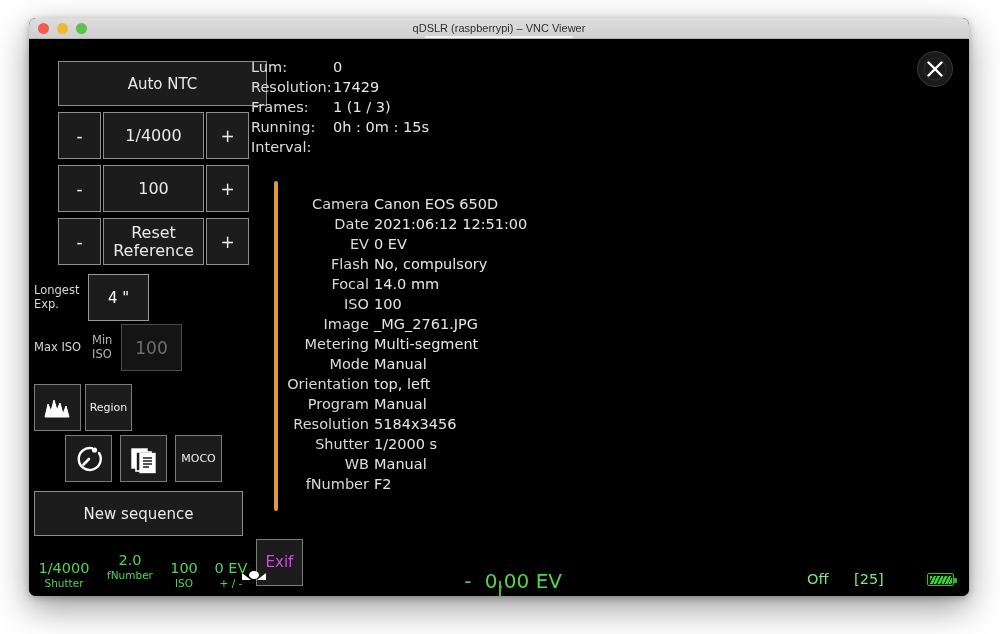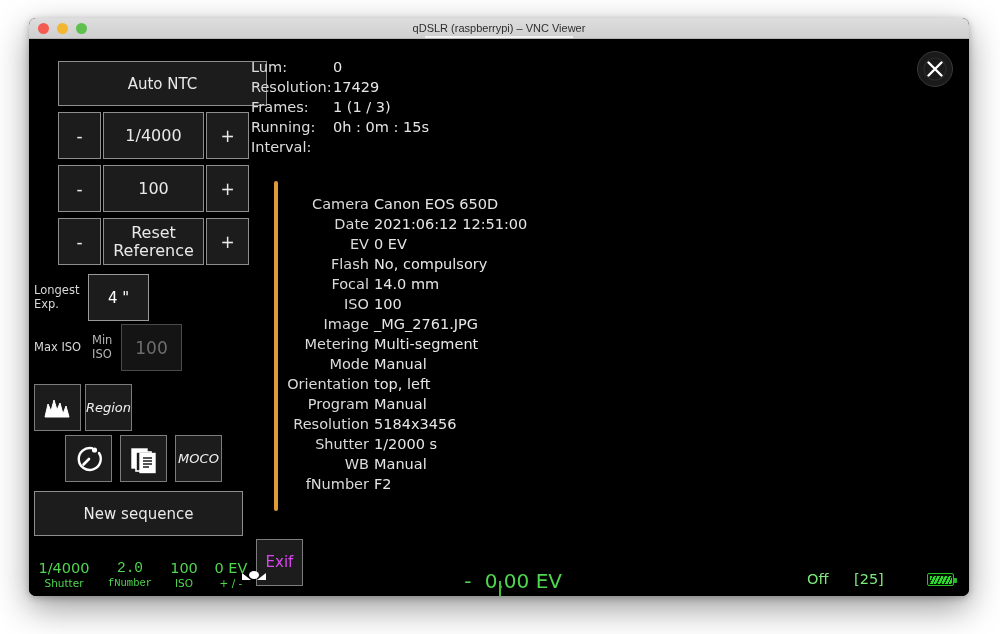--- a/index.html
+++ b/index.html
@@ -92,21 +92,21 @@
 
   
   .icobtn {
     width: 47px; height: 47px;
     background: #1c1c1c; border: 1px solid #7c7c7c;
     display: flex; align-items: center; justify-content: center;
     color: #efefef; font-size: 13.5px; line-height: 1.05;
     text-align: center; cursor: pointer; overflow: hidden;
   }
   .icobtn.exif { color: #d946ef; font-size: 15px; }
-  .icobtn.small { font-size: 13px; font-style: italic; }
+  .icobtn.small { font-size: 11px; }
 
   
   .divider {
     position: absolute; left: 245px; top: 142px;
     width: 4px; height: 330px;
     background: #e09a3a; border-radius: 2px;
   }
 
   
   .status { position: absolute; left: 222px; top: 18px; }
@@ -337,21 +337,21 @@
         <div class="exif-val">F2</div>
       </div>
     </div>
 
     <div class="bottom">
 
       <div class="readout" style="left:4px;top:32px;width:62px;">
         <div class="ro-val">1/4000</div>
         <div class="ro-lab">Shutter</div>
       </div>
-      <div class="readout" style="left:72px;top:32px;width:58px;font-family:Liberation Mono, monospace;">
+      <div class="readout" style="left:72px;top:24px;width:58px;">
         <div class="ro-val">2.0</div>
         <div class="ro-lab">fNumber</div>
       </div>
       <div class="readout" style="left:131px;top:32px;width:48px;">
         <div class="ro-val">100</div>
         <div class="ro-lab">ISO</div>
       </div>
       <div class="readout" style="left:177px;top:32px;width:50px;">
         <div class="ro-val">0 EV</div>
         <div class="ro-lab">+ / -</div>

